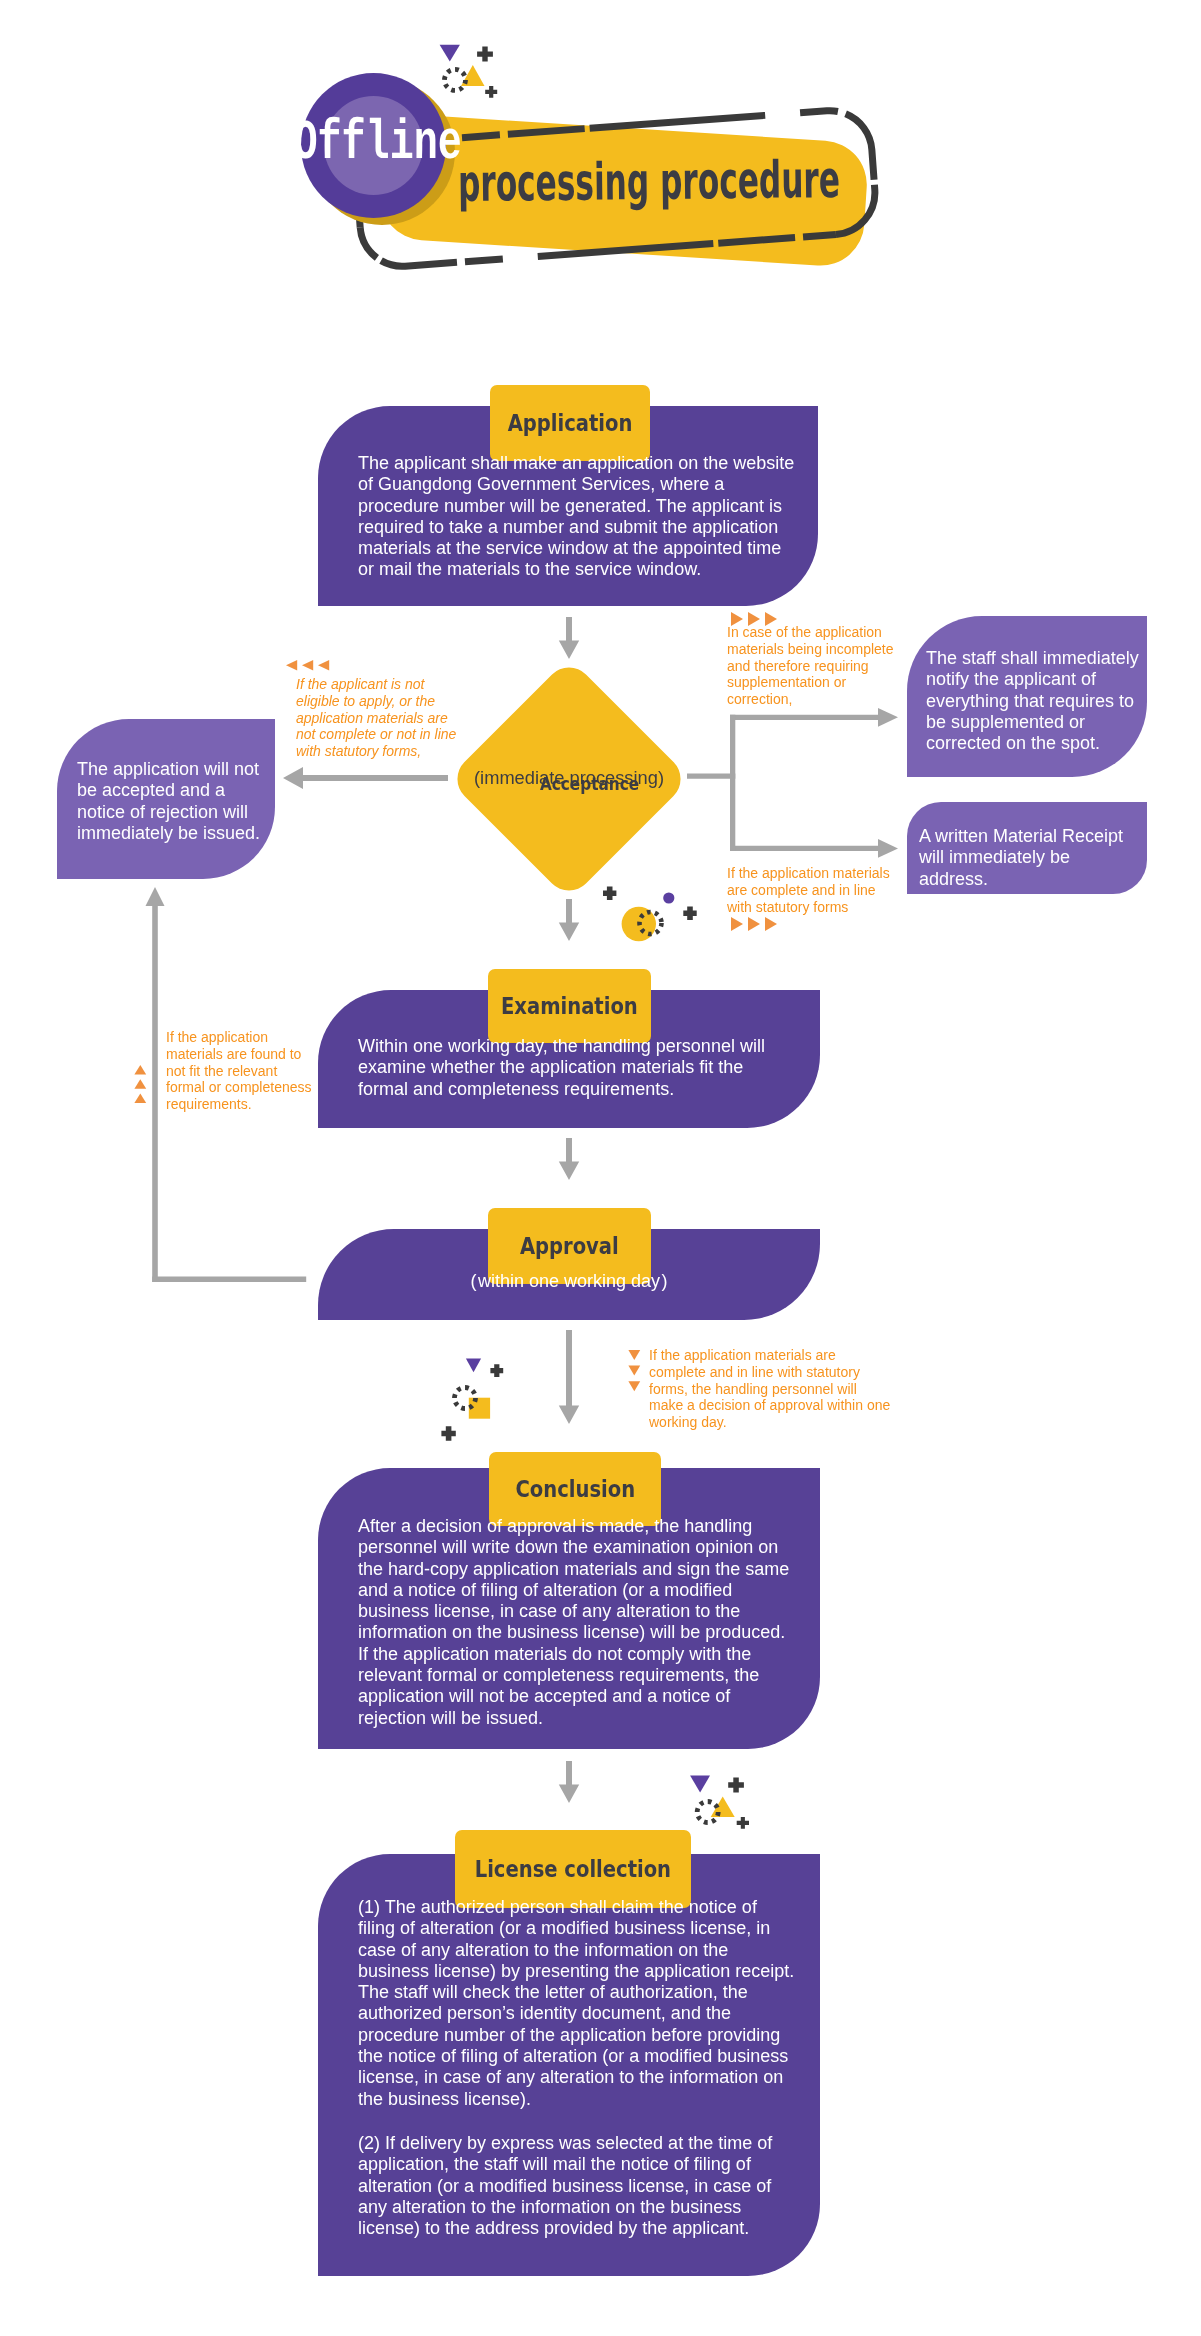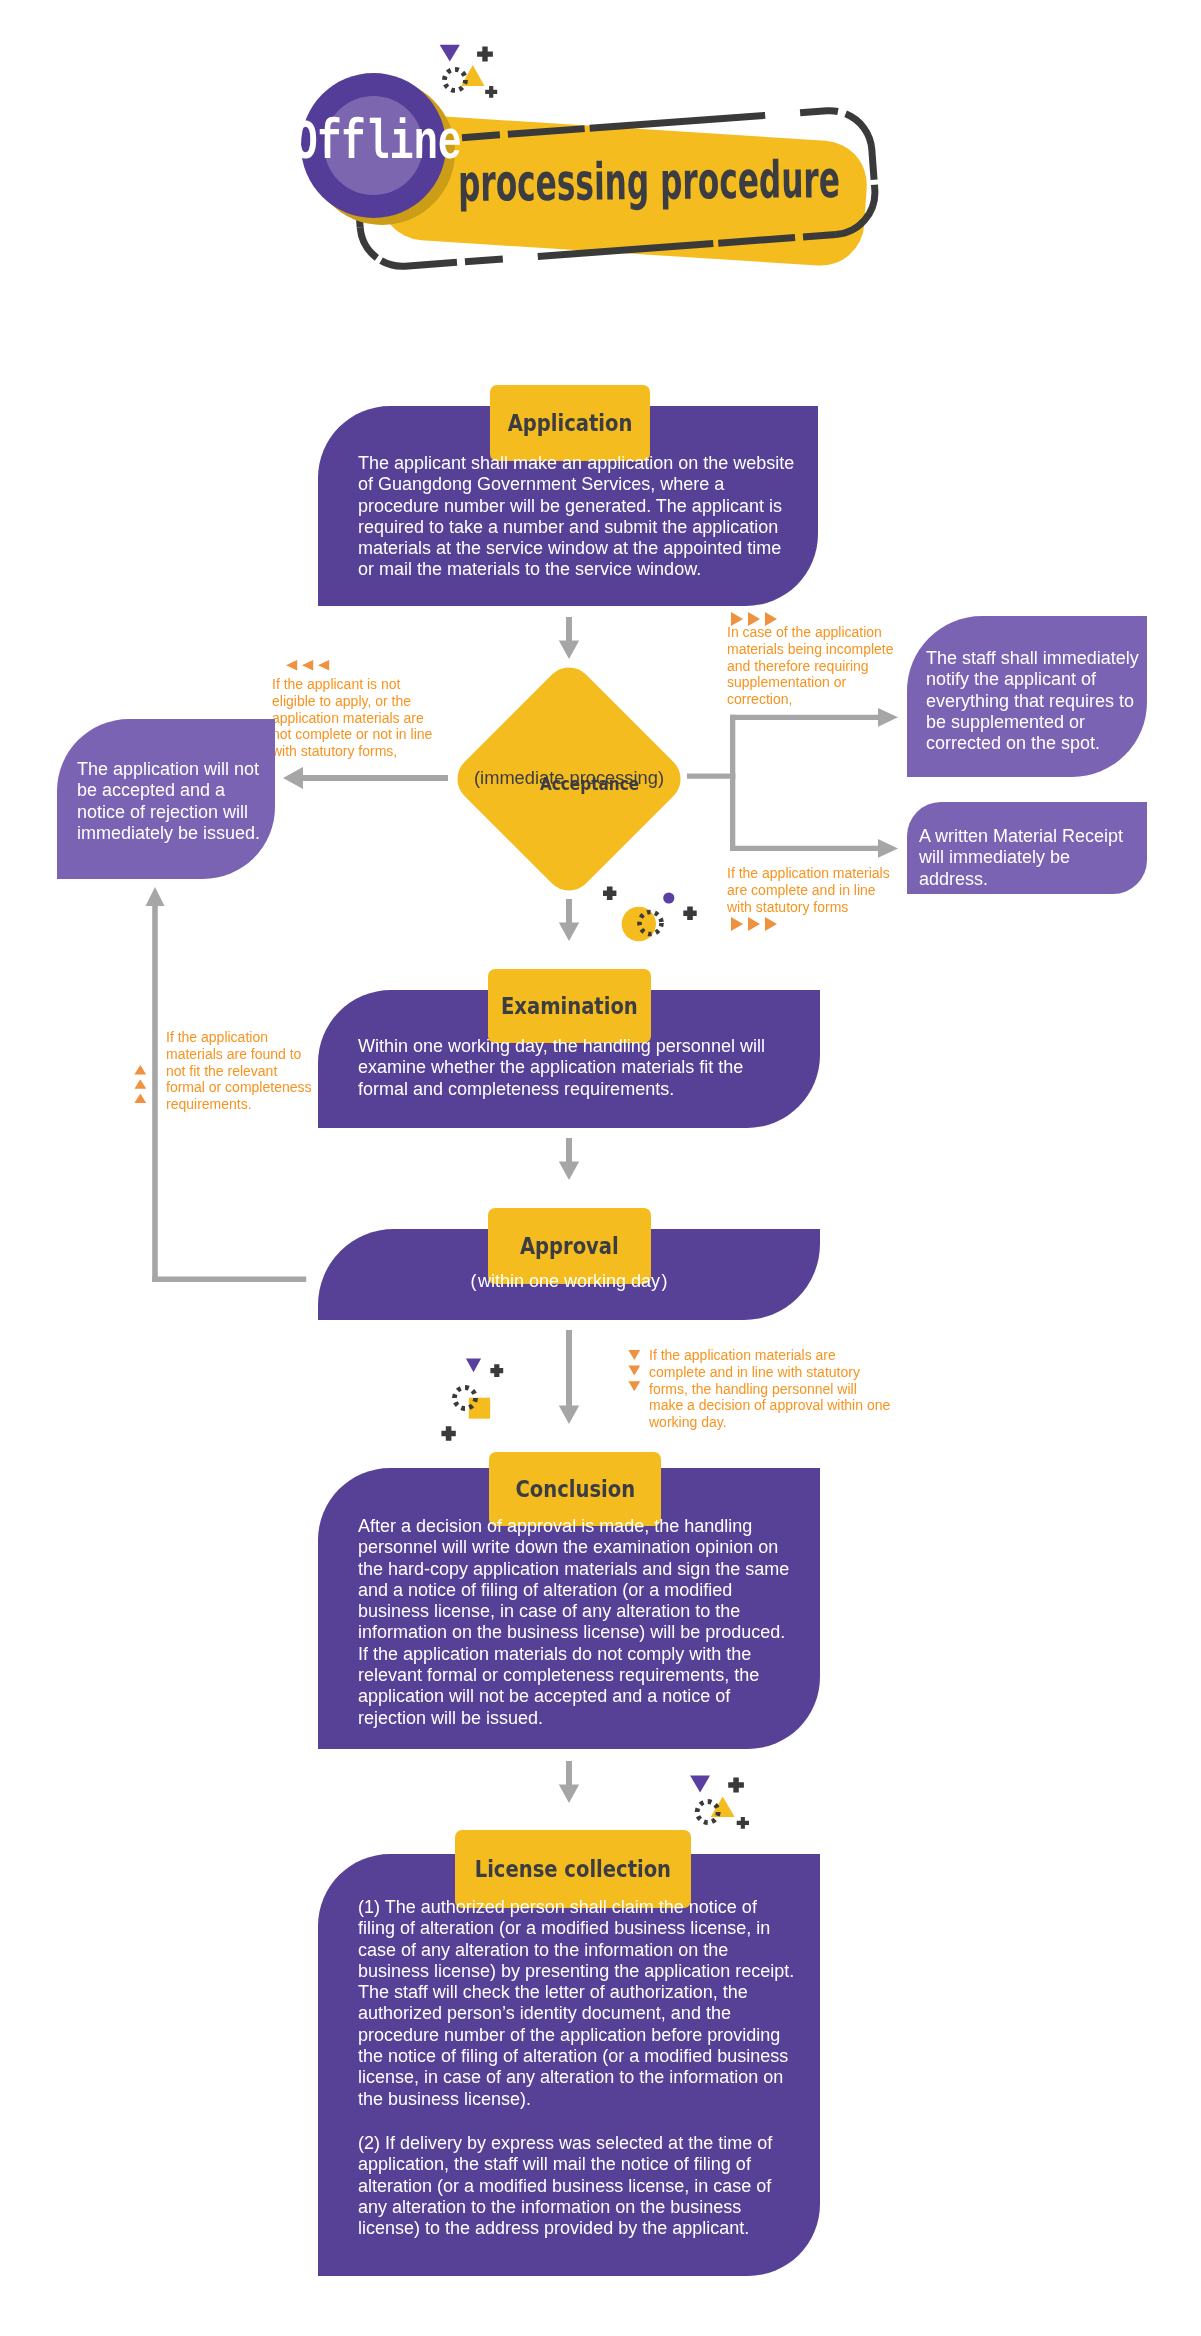--- a/index.html
+++ b/index.html
@@ -66,21 +66,21 @@
 
 <div>
   <svg class="abs" style="left:280px;top:766px" width="172" height="24" viewBox="0 0 172 24">
     <path d="M168 9 v6 H23 v8 L3 12 L23 1 v8 z" fill="#a6a6a6"></path>
   </svg>
   <svg class="abs" style="left:286px;top:660px" width="48" height="11" viewBox="0 0 48 11">
     <path d="M11.2 0 L11.2 10.5 L0 5.25 Z" fill="#f0913f"></path>
     <path d="M27.2 0 L27.2 10.5 L16 5.25 Z" fill="#f0913f"></path>
     <path d="M43.2 0 L43.2 10.5 L32 5.25 Z" fill="#f0913f"></path>
   </svg>
-  <div class="note" style="left:272px;top:676px;width:164px;">If the applicant is not eligible to apply, or the application materials are not complete or not in line with statutory forms,</div>
+  <div class="note" style="left:296px;top:676px;width:164px;font-style:italic;">If the applicant is not eligible to apply, or the application materials are not complete or not in line with statutory forms,</div>
   <svg class="abs" style="left:57px;top:719px" width="218" height="160" viewBox="0 0 218 160">
       <path d="M 72 0 H 218 V 88 A 72 72 0 0 1 146 160 H 0 V 72 A 72 72 0 0 1 72 0 Z" fill="#7a63b3"></path>
     </svg>
   <div class="ptext" style="left:77px;top:759px;width:190px;">The application will not be accepted and a notice of rejection will immediately be issued.</div>
 </div>
 
 <div>
   <svg class="abs" style="left:680px;top:708px" width="225" height="150" viewBox="0 0 225 150">
     <path d="M50 6.7 h152 v5.3 H50 z" fill="#a6a6a6"></path>
     <path d="M50 137.8 h152 v5.3 H50 z" fill="#a6a6a6"></path>

